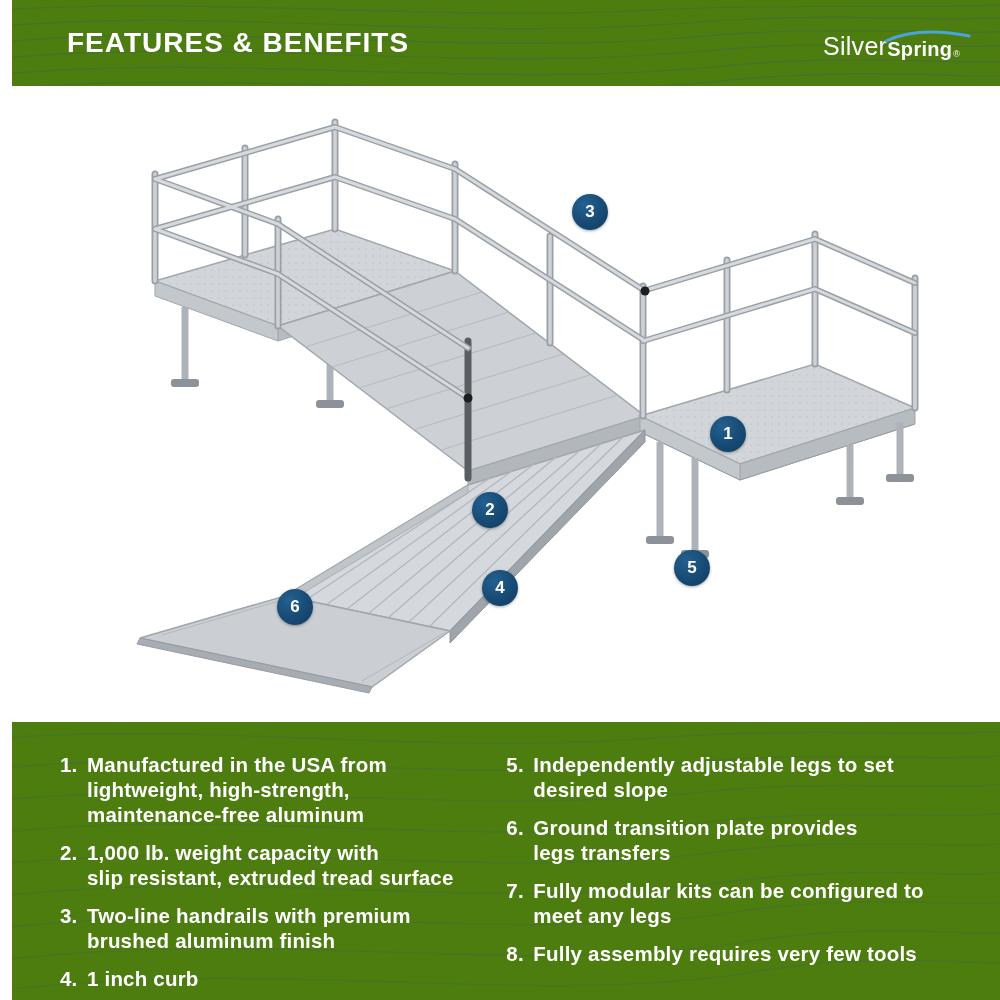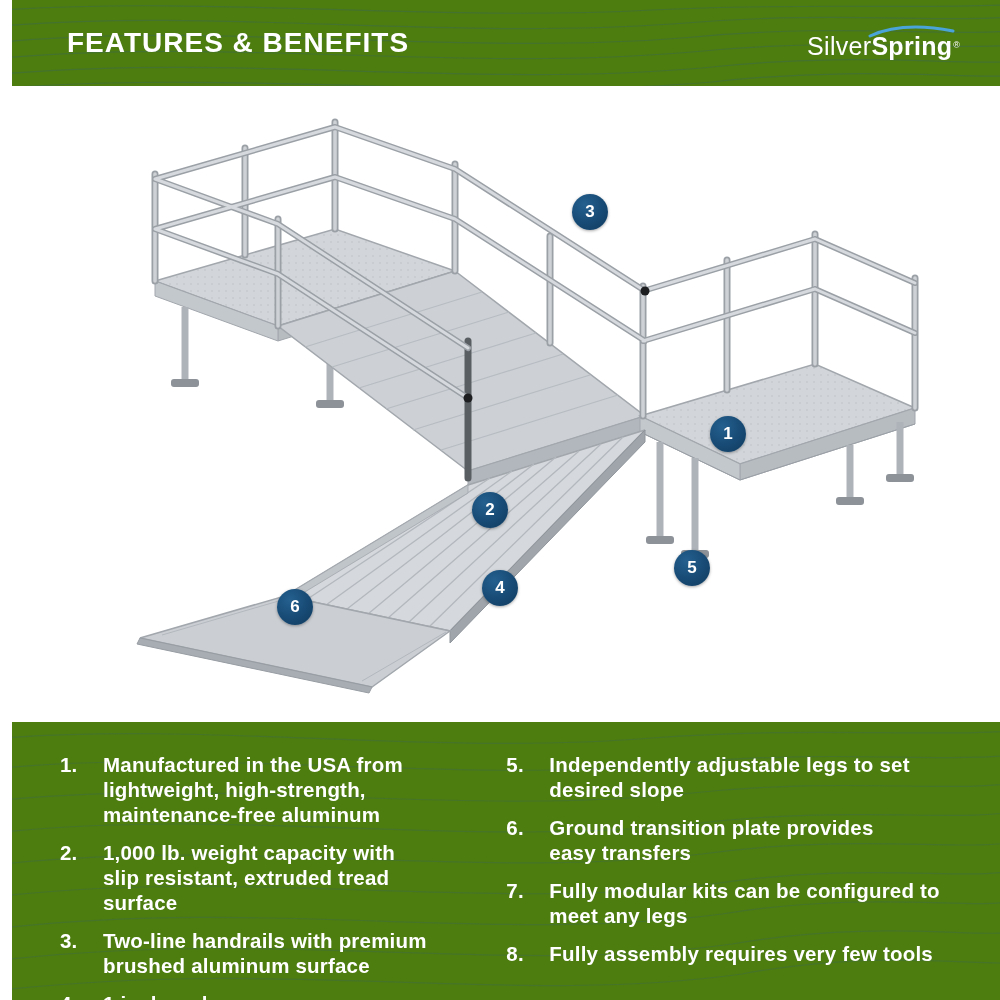--- a/index.html
+++ b/index.html
@@ -5,41 +5,41 @@
   * { margin:0; padding:0; box-sizing:border-box; }
   html,body { width:1000px; height:1000px; }
   body { font-family:"Liberation Sans", sans-serif; background:#ffffff; position:relative; overflow:hidden; }
 
   .band { position:absolute; left:12px; width:1000px; background:#4d7c0f; overflow:hidden; }
   .band .waves { position:absolute; inset:0; width:100%; height:100%; }
 
   .header { top:0; height:86px; display:flex; align-items:center; justify-content:space-between; padding:0 52px 0 55px; }
   .header-title { position:relative; color:#ffffff; font-size:28px; font-weight:bold; letter-spacing:1px; }
 
-  .logo { position:relative; display:flex; align-items:center; color:#ffffff; line-height:1; padding-top:6px; }
+  .logo { position:relative; display:flex; align-items:flex-end; color:#ffffff; line-height:1; padding-top:6px; }
   .logo .silver { font-size:25px; font-weight:400; letter-spacing:.3px; }
   .spring-wrap { position:relative; display:inline-block; }
-  .logo .spring { font-size:25px; font-weight:700; letter-spacing:.3px; }
+  .logo .spring { font-size:20px; font-weight:700; letter-spacing:.3px; }
   .logo .swoosh { position:absolute; top:-10px; left:-3px; width:88px; height:14px; }
   .logo .reg { font-size:9px; margin-top:-2px; margin-left:1px; }
 
   .illustration { position:absolute; top:86px; left:0; width:1000px; height:636px; background:#ffffff; }
   .illustration svg.scene { width:100%; height:100%; display:block; }
 
   .callout { position:absolute; width:36px; height:36px; border-radius:50%;
     background:radial-gradient(circle at 35% 30%, #24608f 0%, #174a74 55%, #113a5d 100%);
     color:#ffffff; font-size:17px; font-weight:bold; display:flex; align-items:center; justify-content:center;
     transform:translate(-50%,-50%); box-shadow:0 1px 3px rgba(0,0,0,.35); }
 
   .footer { top:722px; height:278px; display:flex; gap:52px; padding:30px 40px 0 48px; }
   .feature-col { position:relative; display:flex; flex-direction:column; gap:13px; }
   .feature-col.left { width:398px; }
   .feature-col.right { width:470px; }
   .feature { display:grid; grid-template-columns:27px 1fr; color:#ffffff; font-size:20.5px; font-weight:bold; line-height:1.22; letter-spacing:.2px; }
-  .feature .txt { white-space:pre-line;margin-left:16px; }
+  .feature .txt { white-space:pre-line; }
 </style>
 </head>
 <body>
 
 <div class="band header">
   <svg class="waves" viewBox="0 0 1000 86" preserveAspectRatio="none">
     <g fill="none" stroke="#2c5a8a" stroke-opacity="0.26" stroke-width="1.2">
       <path d="M-10,10 C200,-4 420,22 640,10 C800,2 920,10 1010,4"></path>
       <path d="M-10,26 C200,8 430,40 660,24 C820,10 930,24 1010,16"></path>
       <path d="M-10,42 C210,22 440,56 670,38 C830,22 940,38 1010,30"></path>
@@ -169,39 +169,39 @@
 maintenance-free aluminum</span>
       </div>
       <div class="feature">
         <span class="num">2.</span>
         <span class="txt">1,000 lb. weight capacity with
 slip resistant, extruded tread surface</span>
       </div>
       <div class="feature">
         <span class="num">3.</span>
         <span class="txt">Two-line handrails with premium
-brushed aluminum surface</span>
+brushed aluminum finish</span>
       </div>
       <div class="feature">
         <span class="num">4.</span>
         <span class="txt">1 inch curb</span>
       </div>
     </div>
 
   <div class="feature-col right">
 
   <div class="feature">
         <span class="num">5.</span>
         <span class="txt">Independently adjustable legs to set
 desired slope</span>
       </div>
       <div class="feature">
         <span class="num">6.</span>
         <span class="txt">Ground transition plate provides
-easy transfers</span>
+legs transfers</span>
       </div>
       <div class="feature">
         <span class="num">7.</span>
         <span class="txt">Fully modular kits can be configured to
 meet any legs</span>
       </div>
       <div class="feature">
         <span class="num">8.</span>
         <span class="txt">Fully assembly requires very few tools</span>
       </div>

